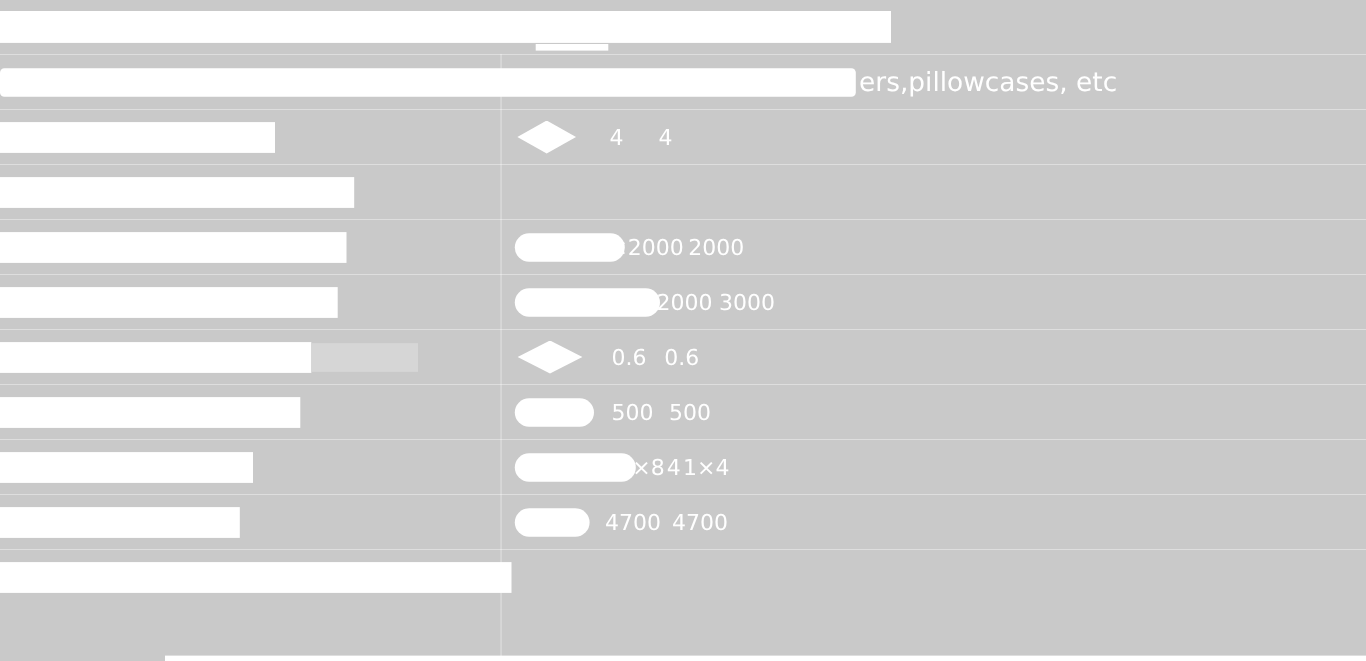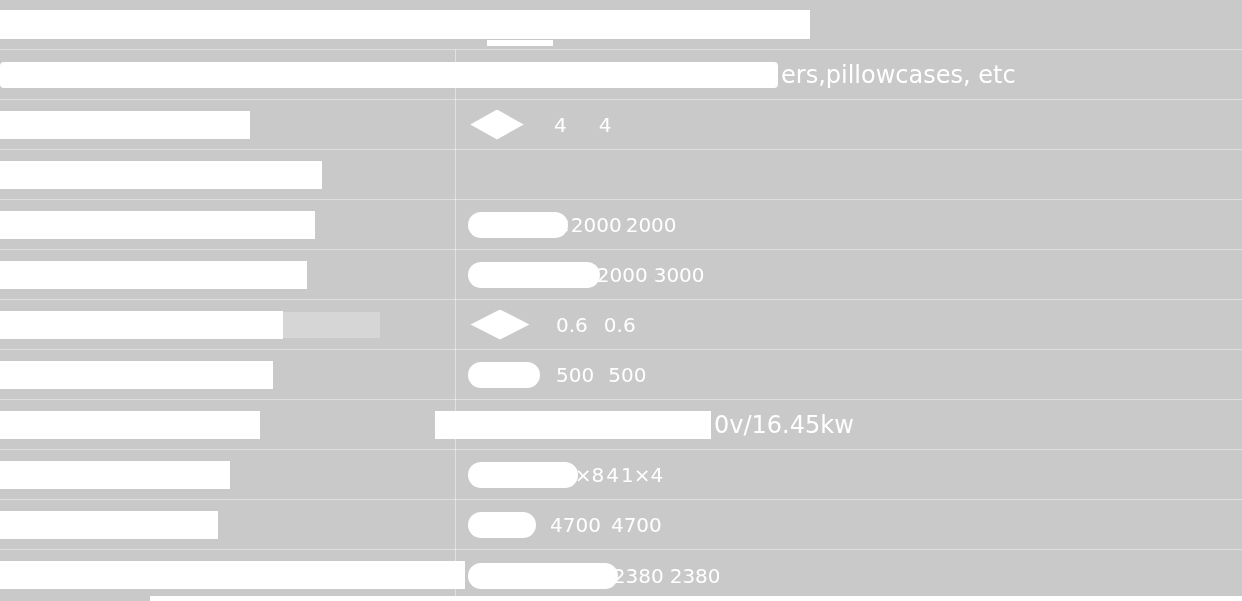--- a/index.html
+++ b/index.html
@@ -104,25 +104,20 @@
 
   <div class="row">
     <div class="bar" style="left:0; width:273px;"></div>
     <div class="vals">
       <div class="blob" style="width:72px;"></div>
       <span style="margin-left:16px;">500</span>
       <span style="margin-left:14px;">500</span>
     </div>
   </div>
 
-  <div class="row">
-    <div class="bar" style="left:0; width:260px;"></div>
-    <div class="bar" style="left:435px; width:276px;"></div>
-    <span class="frag" style="left:714px;">0v/16.45kw</span>
-  </div>
 
   <div class="row">
     <div class="bar" style="left:0; width:230px;"></div>
     <div class="vals">
       <div class="blob" style="width:110px;"></div>
       <span style="margin-left:-16px;">2×8</span>
       <span style="margin-left:2px;">4</span>
       <span style="margin-left:2px;">1×4</span>
     </div>
   </div>
@@ -131,22 +126,17 @@
     <div class="bar" style="left:0; width:218px;"></div>
     <div class="vals">
       <div class="blob" style="width:68px;"></div>
       <span style="margin-left:14px;">4700</span>
       <span style="margin-left:10px;">4700</span>
     </div>
   </div>
 
   <div class="row last">
     <div class="bar" style="left:0; width:465px;"></div>
-    <div class="vals">
-      <div class="blob" style="width:150px;"></div>
-      <span style="margin-left:-22px;">×2380</span>
-      <span style="margin-left:6px;">2380</span>
-    </div>
   </div>
 
   <div class="bottom-strip"></div>
 
 </div>
 
 </body></html>

